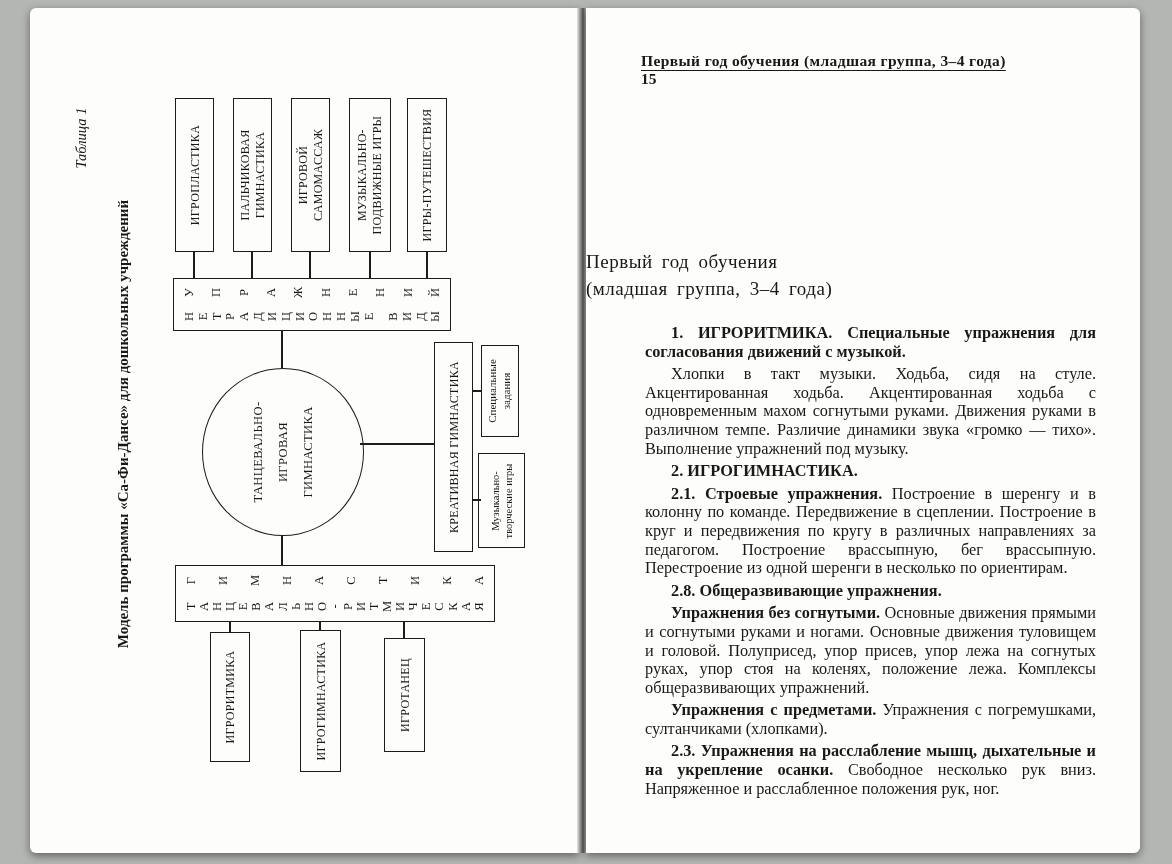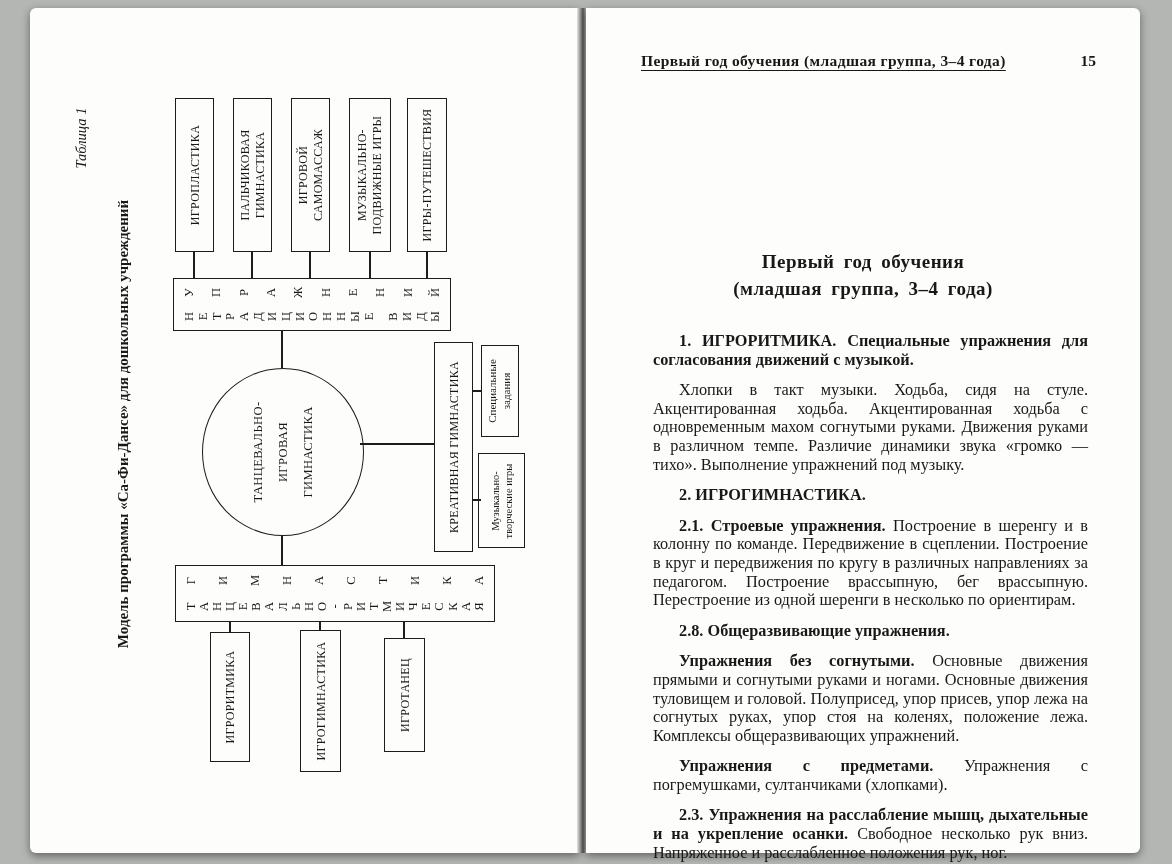--- a/index.html
+++ b/index.html
@@ -34,28 +34,28 @@
 
   .bar { display:flex; flex-direction:column; justify-content:space-evenly; }
   .lrow { display:flex; justify-content:space-between; align-items:center; padding:0 9px; height:22px; }
   .rl { display:inline-block; width:12px; text-align:center;
         transform:rotate(-90deg); font-size:12.5px; }
   .sp { width:9px; }
 
   
   .runhead { position:absolute; left:55px; right:44px; top:44px;
              display:flex; justify-content:space-between; align-items:flex-start;
-             font-weight:bold; font-size:15.5px; }
+             font-weight:bold; font-size:15.5px;flex-direction:column; }
   .rh-text { text-decoration:underline; text-underline-offset:4px; letter-spacing:.4px; }
-  .heading { position:absolute; left:0; right:0; top:240px; text-align:center;
-             font-weight:bold; font-size:19px; line-height:27px;
+  .heading { position:absolute; left:0; right:0; top:240px; text-align:left;
+             font-weight:normal; font-size:19px; line-height:27px;
              letter-spacing:.5px; word-spacing:4px; }
   .body-text { position:absolute; left:55px; right:40px; top:312px;
                font-size:16.3px; line-height:18.6px; text-align:justify; }
-  .para { text-indent:26px; margin:12px; }
+  .para { text-indent:26px; margin:4px; }
 </style>
 </head>
 <body>
 
 <div class="page left">
 
   <div class="vbox" style="left:38px;top:78px;width:26px;height:104px">
     <div class="vin nowrap italic">Таблица 1</div>
   </div>
 

